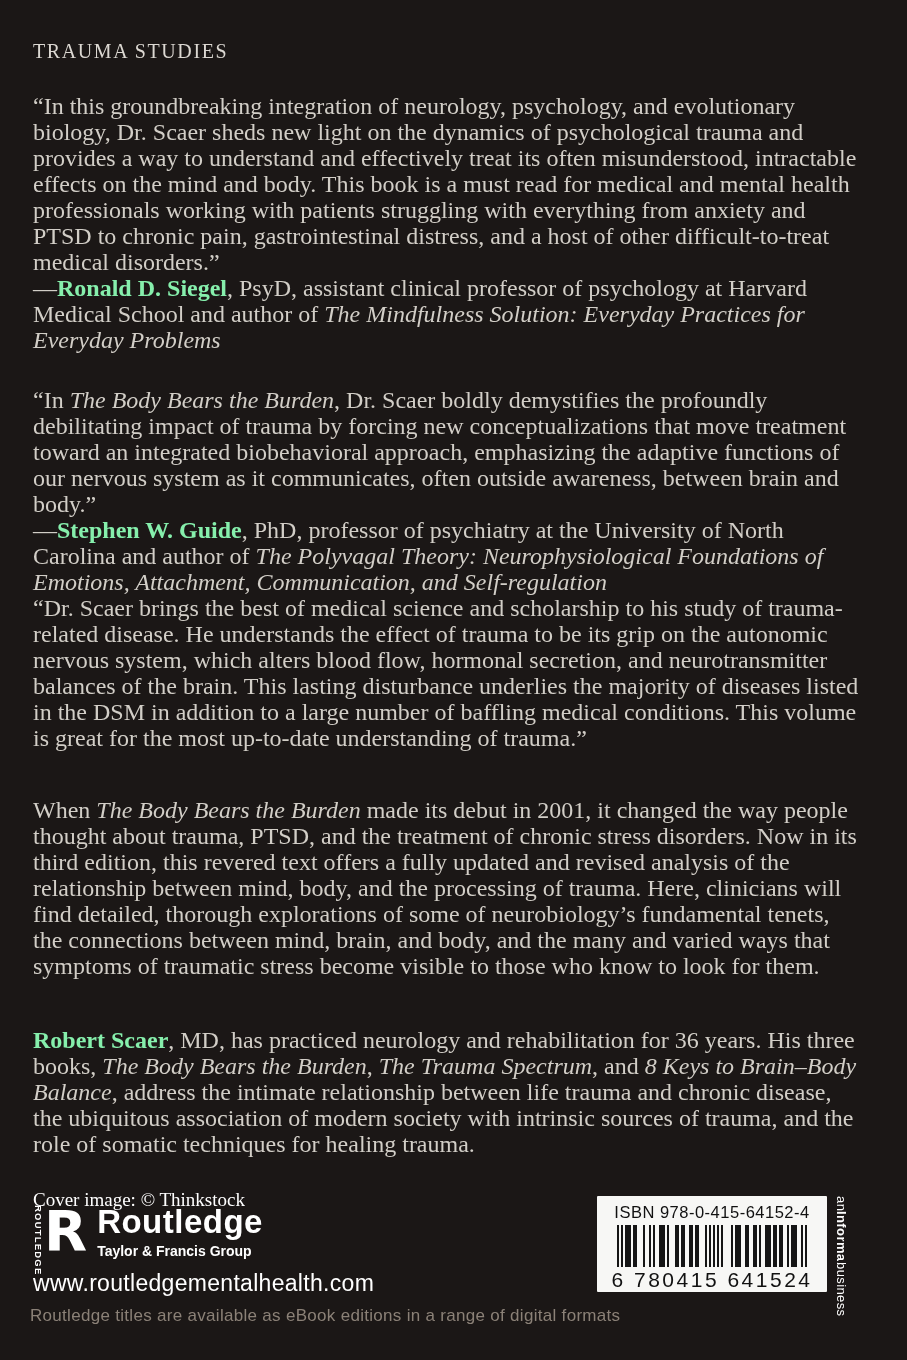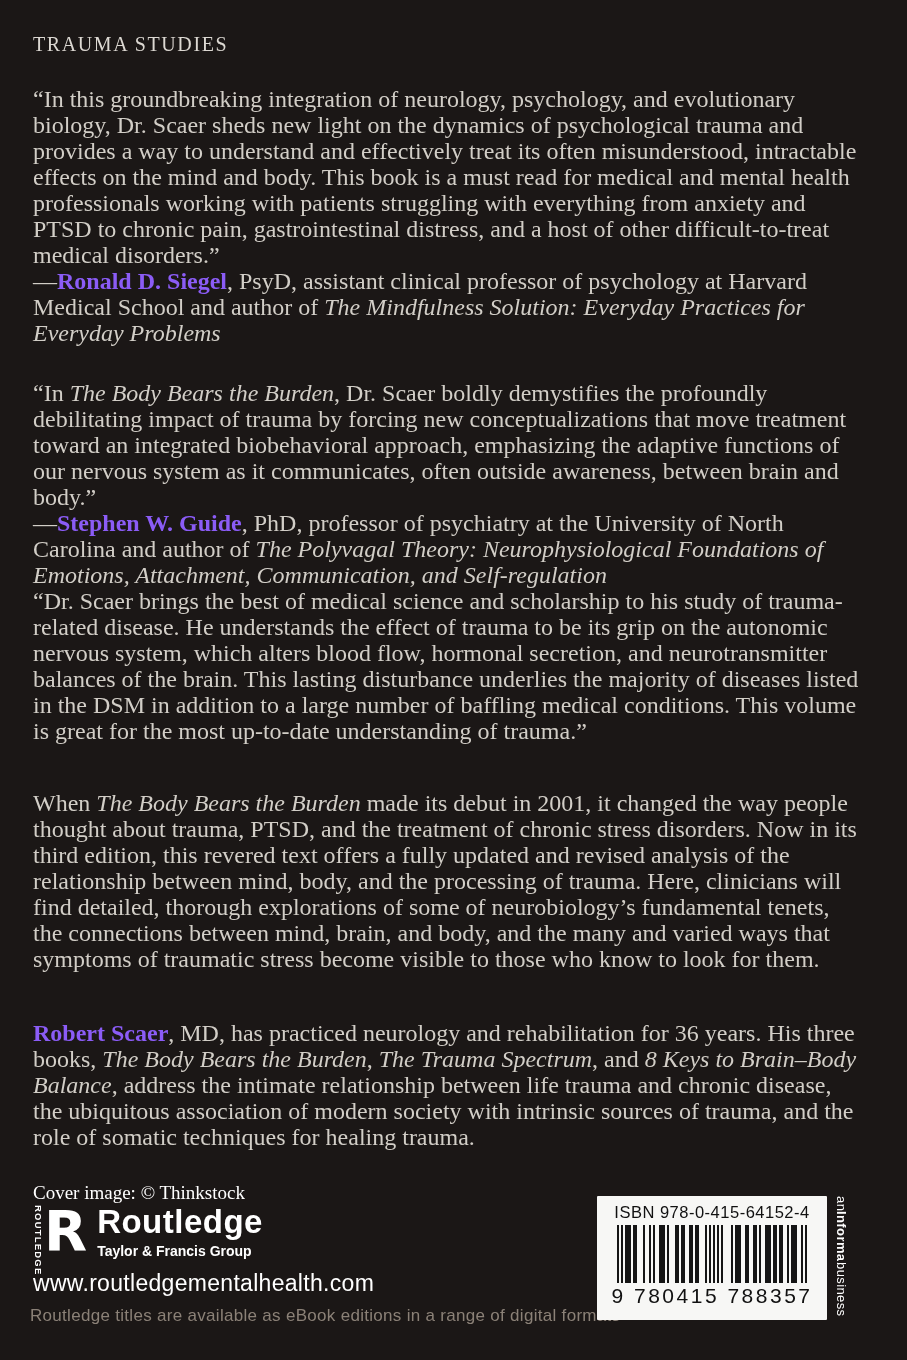--- a/index.html
+++ b/index.html
@@ -6,24 +6,24 @@
   .page{
     position:relative;
     width:907px;height:1360px;
     background:#1b1716;
     overflow:hidden;
     font-family:"Liberation Serif","DejaVu Serif",serif;
     color:#d7d3cc;
   }
   .content{position:absolute;left:33px;top:28px;width:829px;}
   .category{
-    font-size:20px;letter-spacing:1.6px;margin:5px 0 30px 0;color:#dcd8d2;
+    font-size:20px;letter-spacing:1.6px;margin:12px 0 30px 0;color:#dcd8d2;
   }
   .para{margin:0;font-size:24px;line-height:26px;text-align:left;color:#d2cec7;}
-  .run-b{font-weight:bold;color:#8b5cf6;}
+  .run-b{font-weight:bold;color:#86efac;}
   .run-i{font-style:italic;}
   .block-q1{margin-bottom:34px;}
   .block-q2{}
   .block-q3{margin-bottom:46px;}
   .block-syn{margin-bottom:48px;}
   .block-bio{margin-bottom:32px;}
   .credit{font-size:19px;color:#ffffff;}
 
   
   .publisher{position:absolute;left:33px;top:1203px;color:#fff;font-family:"Liberation Sans","DejaVu Sans",sans-serif;}
@@ -44,21 +44,21 @@
   .pub-group{font-size:14px;font-weight:bold;line-height:20px;margin-top:2px;}
   .pub-site{font-size:23px;margin-top:9px;letter-spacing:0.3px;}
   .footer-note{
     position:absolute;left:30px;top:1306px;
     font-family:"Liberation Sans","DejaVu Sans",sans-serif;
     font-size:17px;color:#8b8177;letter-spacing:0.3px;
   }
 
   
   .barcode-box{
-    position:absolute;left:597px;top:1196px;width:230px;height:124px;
+    position:absolute;left:597px;top:1196px;width:230px;height:96px;
     background:#f7f7f5;border-radius:1px;
     display:flex;flex-direction:column;align-items:center;
     font-family:"Liberation Sans","DejaVu Sans",sans-serif;color:#111;
   }
   .barcode-label{font-size:16.5px;margin-top:7px;letter-spacing:0.5px;}
   .barcode-bars{display:flex;height:58px;margin-top:3px;}
   .barcode-bars .module{width:2px;height:100%;}
   .barcode-bars .on{background:#151515;}
   .barcode-digits{font-size:21px;letter-spacing:2.5px;margin-top:1px;}
   .informa{
@@ -209,21 +209,21 @@
         <span class="module"></span>
         <span class="module on"></span>
         <span class="module on"></span>
         <span class="module on"></span>
         <span class="module"></span>
         <span class="module"></span>
         <span class="module on"></span>
         <span class="module"></span>
         <span class="module on"></span>
       </div>
-    <div class="barcode-digits">9 780415 788357</div>
+    <div class="barcode-digits">6 780415 641524</div>
   </div>
 
   <div class="informa">
       <span>an </span>
       <span class="run-b">Informa</span>
       <span> business</span>
     </div>
 
 </div>
 

